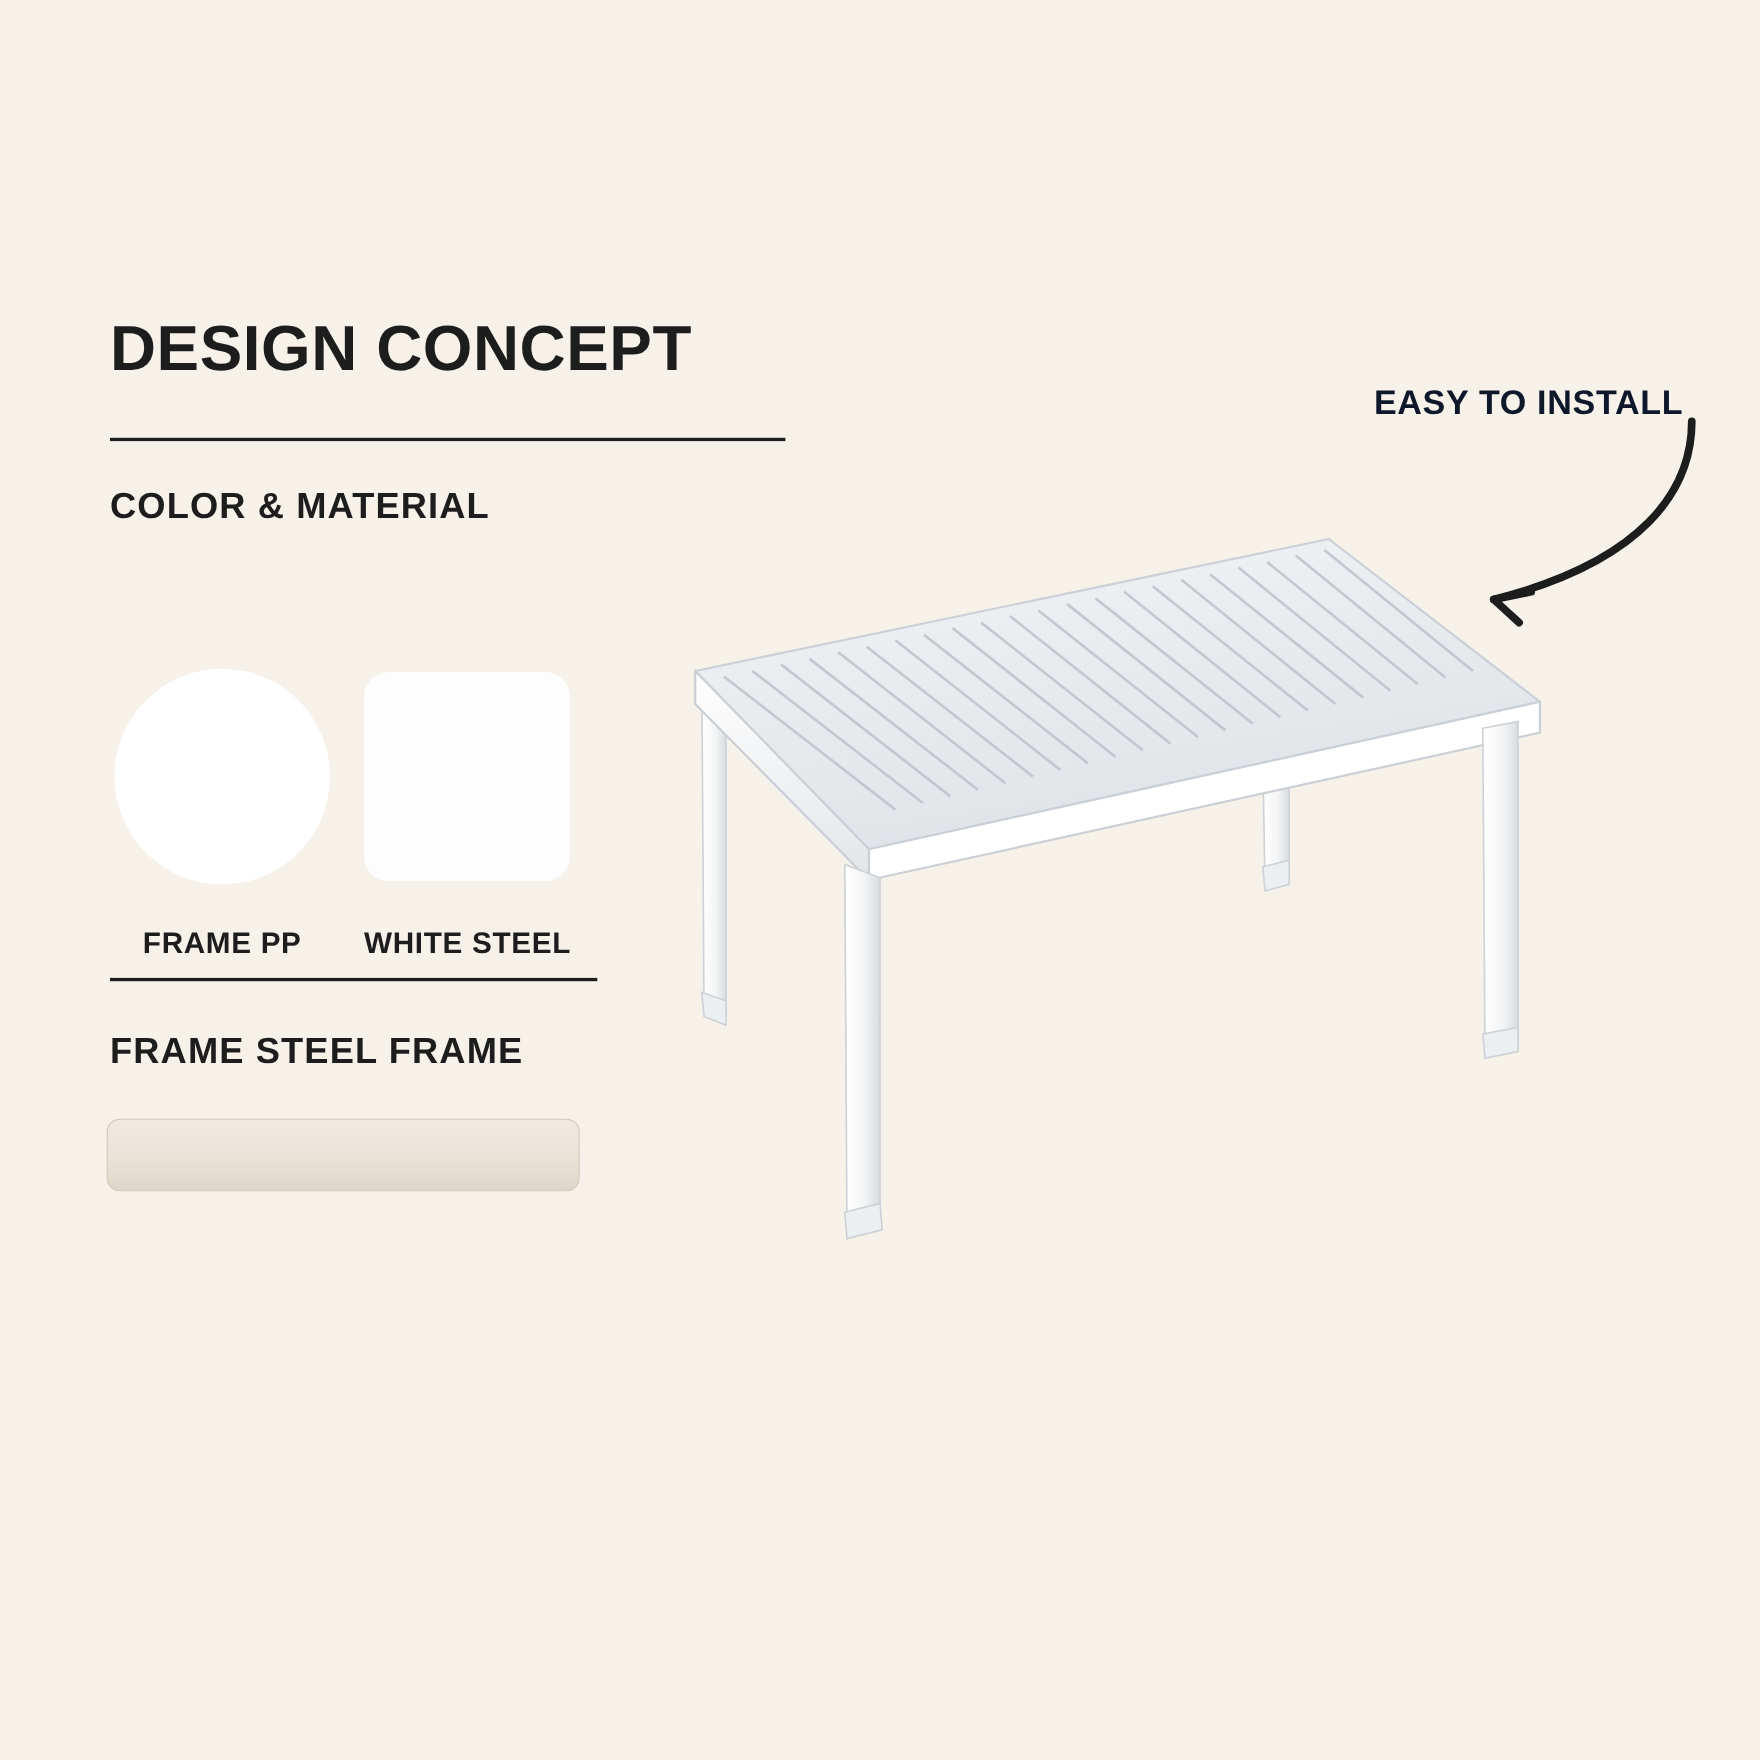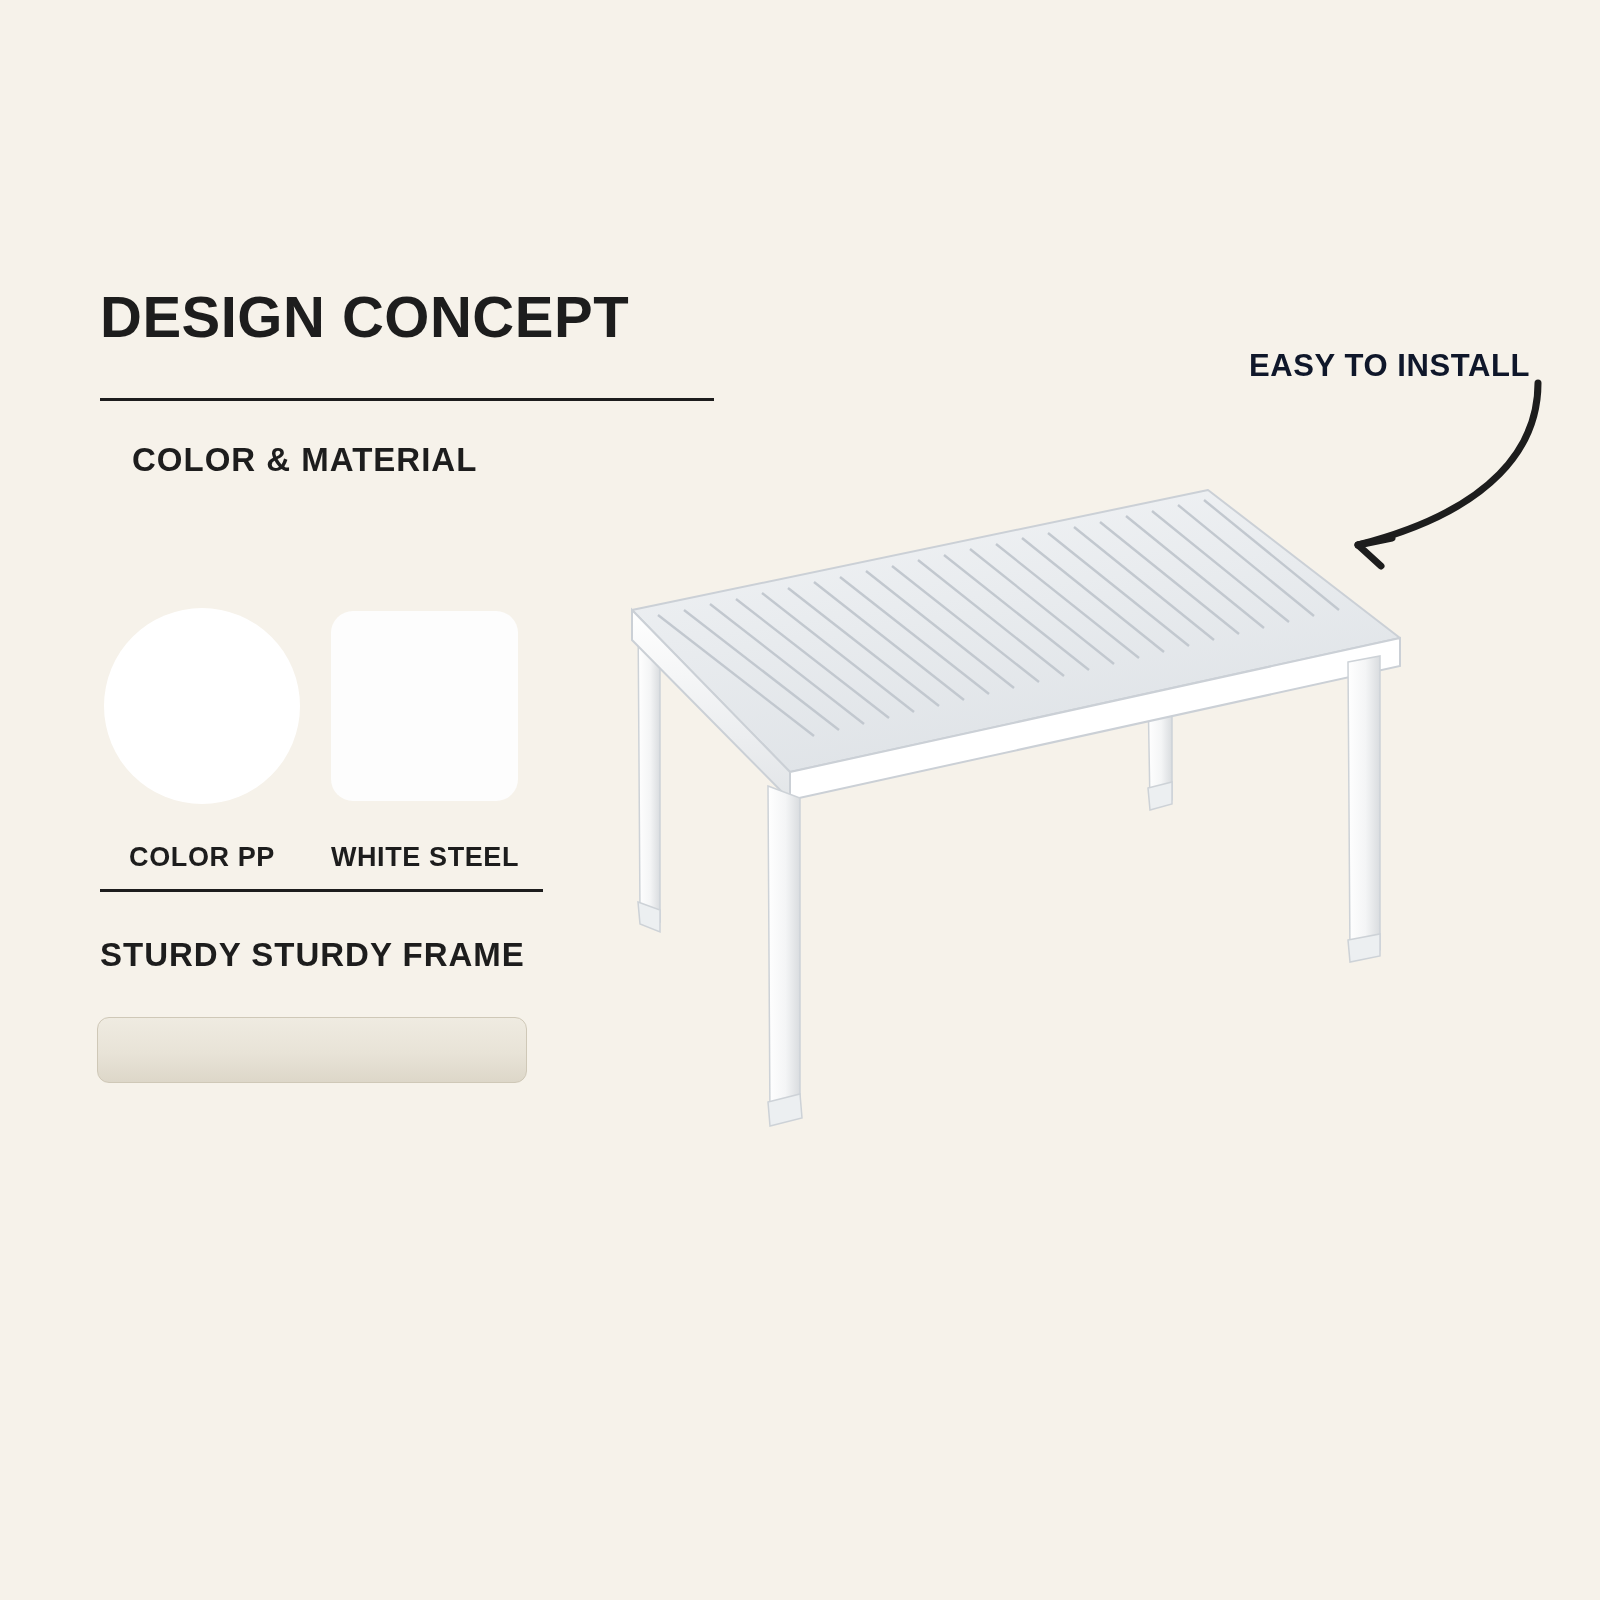--- a/index.html
+++ b/index.html
@@ -41,21 +41,20 @@
     background: #1d1d1d;
   }
   .subtitle {
     position: absolute;
     left: 100px;
     top: 441px;
     font-size: 33px;
     font-weight: bold;
     letter-spacing: 1px;
     color: #1d1d1d;
-    margin-left: 32px;
   }
 
   
   .swatch-circle {
     position: absolute;
     left: 104px;
     top: 608px;
     width: 196px;
     height: 196px;
     border-radius: 50%;
@@ -149,25 +148,25 @@
 <body>
 
 <div class="stage">
 
   <div class="title">DESIGN CONCEPT</div>
   <div class="rule-top"></div>
   <div class="subtitle">COLOR &amp; MATERIAL</div>
 
   <div class="swatch-circle"></div>
   <div class="swatch-square"></div>
-  <div class="swatch-label pp">COLOR PP</div>
+  <div class="swatch-label pp">FRAME PP</div>
   <div class="swatch-label metal">WHITE STEEL</div>
 
   <div class="rule-mid"></div>
-  <div class="frame-title">STURDY STURDY FRAME</div>
+  <div class="frame-title">FRAME STEEL FRAME</div>
   <div class="frame-bar"></div>
 
   <div class="callout-label">EASY TO INSTALL</div>
   <svg class="callout-arrow" viewBox="0 0 280 200">
     <path d="M258 8 C258 70, 215 135, 78 170" fill="none" stroke="#1d1d1d" stroke-width="7" stroke-linecap="round"></path>
     <path d="M78 170 L112 163 M78 170 L101 191" fill="none" stroke="#1d1d1d" stroke-width="7" stroke-linecap="round"></path>
   </svg>
 
   <div class="table-wrap">
     <svg viewBox="0 0 880 680" width="880" height="680">

